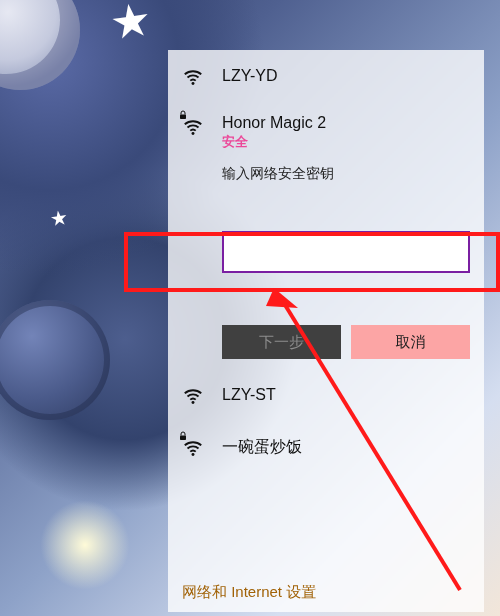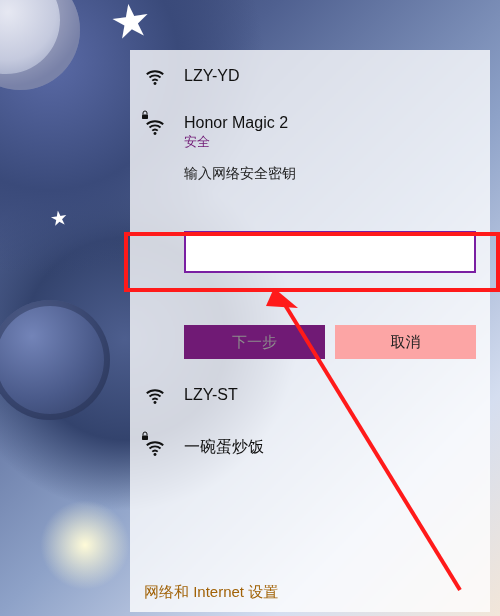--- a/index.html
+++ b/index.html
@@ -12,37 +12,37 @@
   .star.s2{left:50px;top:206px;font-size:20px;}
   .moon{position:absolute;left:-40px;top:-30px;width:120px;height:120px;border-radius:50%;
         background:radial-gradient(circle at 40% 35%, #e6e8f2 0%, #c5cade 45%, #9aa3c2 70%);
         box-shadow:inset -14px -10px 0 6px rgba(60,70,120,.35);}
   .orb{position:absolute;left:-10px;top:300px;width:120px;height:120px;border-radius:50%;
        background:radial-gradient(circle at 35% 30%, #7384b8 0%, #4a5a8a 55%, #2d3a60 100%);
        box-shadow:inset 0 0 0 6px rgba(30,40,70,.4);}
   .flare{position:absolute;left:40px;top:500px;width:90px;height:90px;border-radius:50%;
          background:radial-gradient(circle,#fffbd8 0%,rgba(255,251,216,0) 70%);}
 
-  .panel{position:absolute;right:10px;top:50px;width:360px;height:562px;
+  .panel{position:absolute;right:16px;top:50px;width:316px;height:562px;
          background:rgba(255,255,255,.78);backdrop-filter:blur(1px);}
   .list{display:flex;flex-direction:column;}
   .item{display:flex;align-items:flex-start;padding:12px 20px 12px 14px;gap:14px;color:#1a1a1a;}
   .item.simple{align-items:center;padding:14px 10px 14px 14px;}
   .ico-wrap{position:relative;width:26px;height:22px;flex:0 0 26px;margin-top:2px;}
   .wifi{width:22px;height:22px;}
   .lock{position:absolute;left:-5px;top:-7px;width:12px;height:12px;}
   .name{font-size:16px;color:#111;}
-  .sub{font-size:13px;color:#701a75;margin-top:1px;}
+  .sub{font-size:13px;color:#ec4899;margin-top:1px;font-weight:bold;}
   .expand{display:flex;flex-direction:column;padding-left:54px;padding-right:14px;margin-top:-4px;margin-bottom:10px;gap:42px;}
   .prompt{font-size:14px;color:#222;margin:6px 0 6px 0;}
   .pw{height:38px;border:2px solid #7a1fa2;background:#fff;padding:0 8px;font-size:15px;outline:none;}
   .btnrow{display:flex;gap:10px;margin-top:10px;}
   .btn{flex:1;height:34px;display:flex;align-items:center;justify-content:center;
        font-size:15px;border:none;}
-  .btn.primary{background:#701a75;color:#8d8d8d;}
+  .btn.primary{background:#404040;color:#8d8d8d;}
   .btn.cancel{background:#fca5a5;color:#222;}
   .footer{position:absolute;left:14px;bottom:10px;font-size:15px;color:#a16207;}
 
   
   .anno-box{position:absolute;border:4px solid #ff1a1a;pointer-events:none;}
   .anno-arrow{position:absolute;pointer-events:none;}
   .anno-arrow line{stroke:#ff1a1a;stroke-width:4;}
   .anno-arrow polygon{fill:#ff1a1a;}
 </style>
 </head>

